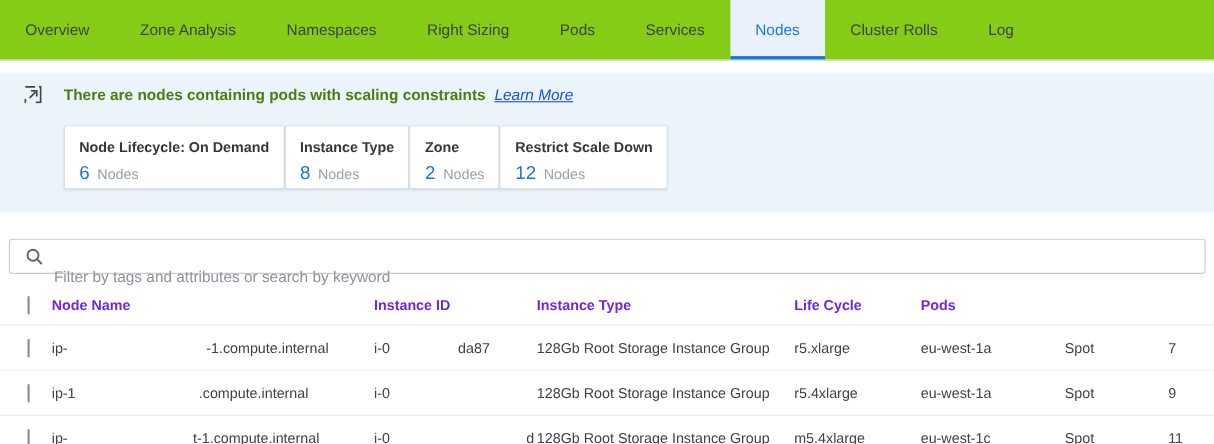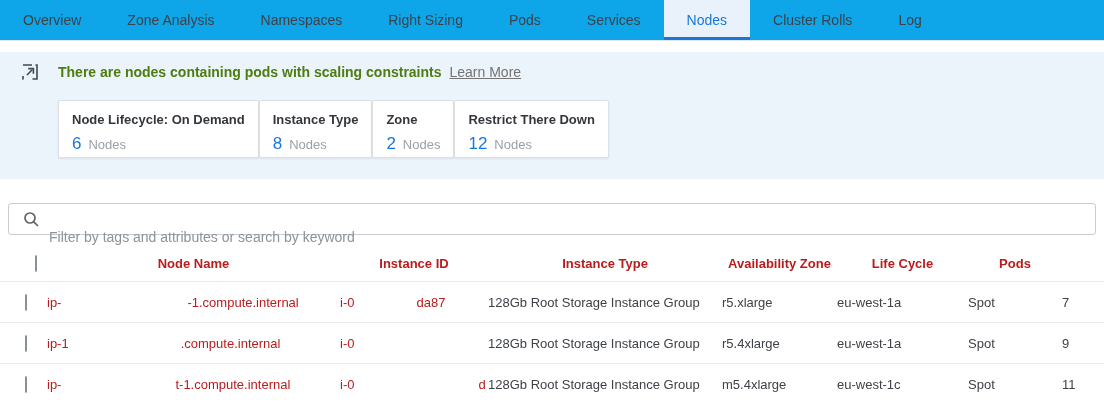--- a/index.html
+++ b/index.html
@@ -1,31 +1,31 @@
 <!DOCTYPE html>
 <html><head>
 <meta charset="utf-8">
 <style>
   * { margin:0; padding:0; box-sizing:border-box; }
   html,body { width:1104px; height:404px; background:#fff;
     font-family:"Liberation Sans","DejaVu Sans",sans-serif; color:#383c42; overflow:hidden; }
 
   
-  .tabbar { display:flex; height:41px; border-bottom:1px solid #e2e5e8; background:#0ea5e9; }
+  .tabbar { display:flex; height:55px; border-bottom:1px solid #e2e5e8; background:#84cc16; }
   .tab { display:flex; align-items:center; height:100%; padding:0 23px;
     font-size:14px; color:#3d4248; cursor:pointer; border-bottom:3px solid transparent;
     padding-top:3px; white-space:nowrap; }
   .tab.active { color:#1877d8; background:#e9f2fb; border-bottom-color:#1877d8; }
 
   
   .banner { margin-top:11px; background:#ebf3fb; padding:10px 0 21px 0; }
   .banner-msg { display:flex; align-items:center; height:20px; padding-left:22px; }
   .banner-icon { width:16px; height:16px; margin-right:20px; flex:0 0 auto; }
   .banner-text { font-size:14px; font-weight:700; color:#4d7c0f; }
-  .banner-link { font-size:14px; color:#737373; text-decoration:underline; margin-left:8px; cursor:pointer; }
+  .banner-link { font-size:14px; color:#1d4ed8; text-decoration:underline; margin-left:8px; cursor:pointer;font-style:italic; }
   .cards { display:flex; margin:18px 0 0 58px; }
   .card { background:#fff; border:1px solid #dde1e6; border-radius:2px;
     box-shadow:0 1px 2px rgba(0,0,0,.08); padding:11px 13px 10px 13px; margin-right:0;
     height:58px; cursor:pointer; }
   .card-title { font-size:13px; font-weight:700; color:#33373c; white-space:nowrap; }
   .card-count-row { margin-top:7px; display:flex; align-items:baseline; }
   .card-count { font-size:17px; color:#1877d8; }
   .card-unit { font-size:13px; color:#9aa0a7; margin-left:7px; }
 
   
@@ -34,26 +34,26 @@
     border-radius:3px; background:#fff; padding:0 10px; }
   .filter svg { flex:0 0 auto; margin:0 9px 0 4px; }
   .filter input { border:none; outline:none; flex:1; font-size:14px;
     font-family:"Liberation Sans","DejaVu Sans",sans-serif; color:#383c42; background:transparent;margin-top:36px; }
   .filter input::placeholder { color:#8d939a; }
 
   
   .table { margin-top:10px; }
   .trow { display:grid; grid-template-columns:22px 293px 148px 234px 115px 131px 94px 1fr;
     align-items:center; padding:0 16px 0 25px; }
-  .thead { height:36px; font-size:13px; font-weight:700; color:#b91c1c;text-align:center; }
+  .thead { height:36px; font-size:13px; font-weight:700; color:#6d28d9; }
   .tbody .trow { height:41px; border-top:1px solid #e7eaed; font-size:13px; color:#3d4248; }
   .cb { width:16px; height:16px; border:1.5px solid #8a9097; border-radius:2px;
     background:#fff; cursor:pointer; }
   .cell { white-space:nowrap; overflow:hidden; }
-  .link { color:#b91c1c; cursor:pointer; }
+  .link { color:#404040; cursor:pointer; }
   .frag { display:inline-block; vertical-align:top; }
   .gap { display:inline-block; }
   .row0 .nn-gap{width:126px} .row0 .iid-gap{width:62px}
   .row1 .nn-gap{width:112px} .row1 .iid-gap{width:0}
   .row2 .nn-gap{width:114px} .row2 .iid-gap{width:124px}
 </style>
 </head>
 <body>
 
 <nav class="tabbar">
@@ -96,21 +96,21 @@
         </div>
       </div>
       <div class="card">
         <div class="card-title">Zone</div>
         <div class="card-count-row">
           <span class="card-count">2</span>
           <span class="card-unit">Nodes</span>
         </div>
       </div>
       <div class="card">
-        <div class="card-title">Restrict There Down</div>
+        <div class="card-title">Restrict Scale Down</div>
         <div class="card-count-row">
           <span class="card-count">12</span>
           <span class="card-unit">Nodes</span>
         </div>
       </div>
     </div>
 </section>
 
 <div class="filter-wrap">
   <div class="filter">
@@ -121,21 +121,20 @@
     <input type="text" value="" placeholder="Filter by tags and attributes or search by keyword" style="">
   </div>
 </div>
 
 <div class="table">
   <div class="trow thead">
     <div><span class="cb"></span></div>
   <div class="cell">Node Name</div>
       <div class="cell">Instance ID</div>
       <div class="cell">Instance Type</div>
-      <div class="cell">Availability Zone</div>
       <div class="cell">Life Cycle</div>
       <div class="cell">Pods</div>
     </div>
   <div class="tbody">
       <div class="trow row0">
         <div><span class="cb"></span></div>
         <div class="cell link"><span class="frag nn-pre">ip-</span><span class="gap nn-gap"></span><span class="frag nn-suf">-1.compute.internal</span></div>
         <div class="cell link"><span class="frag iid-pre">i-0</span><span class="gap iid-gap"></span><span class="frag iid-suf">da87</span></div>
         <div class="cell">128Gb Root Storage Instance Group</div>
         <div class="cell">r5.xlarge</div>

